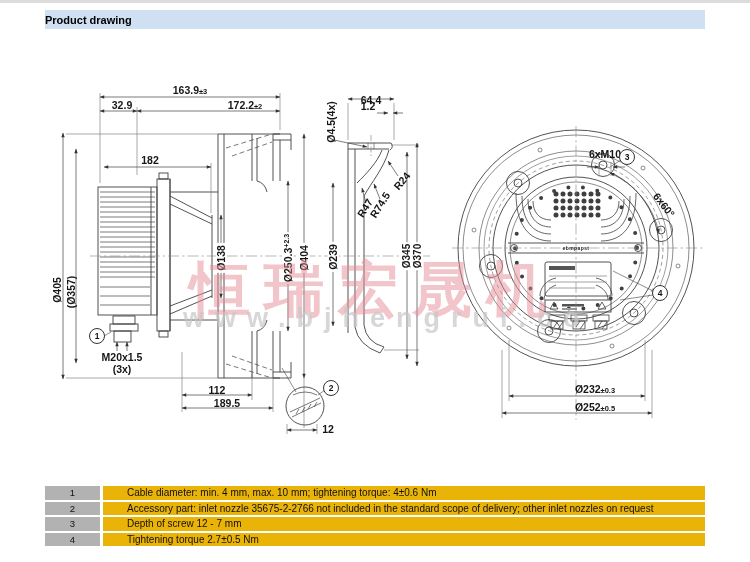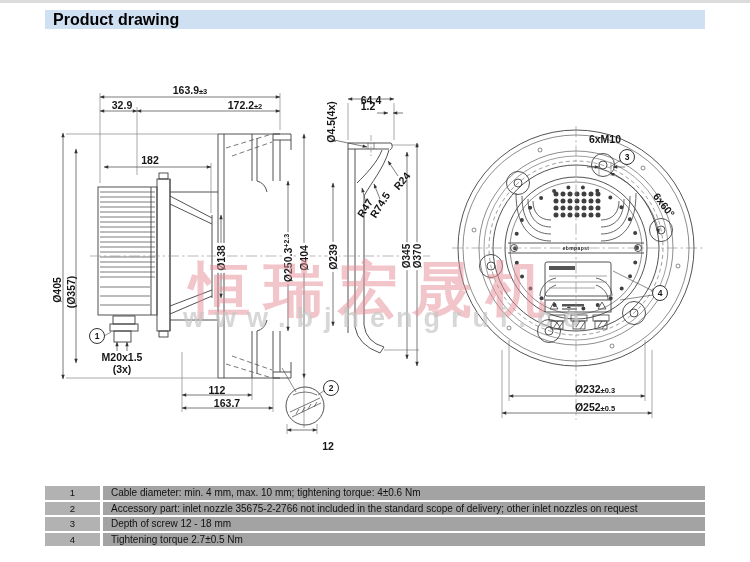--- a/index.html
+++ b/index.html
@@ -1,21 +1,21 @@
 <!DOCTYPE html>
 <html><head>
 <meta charset="utf-8">
 <style>
   html,body{margin:0;padding:0;background:#fff}
   body{width:750px;height:562px;position:relative;overflow:hidden;
        font-family:"Liberation Sans",sans-serif;color:#111}
   .top-strip{position:absolute;left:0;top:0;width:750px;height:3px;background:#dcdcdc}
   .hdr{position:absolute;left:45px;top:10px;width:660px;height:19px;background:#cfe0f3;
-       display:flex;align-items:center;padding-left:8px;box-sizing:border-box;
-       font-size:16px;font-weight:700;color:#000}
+       display:flex;align-items:center;box-sizing:border-box;
+       font-size:11px;font-weight:700;color:#000}
   svg.draw{position:absolute;left:0;top:0}
   .lbl{position:absolute;font-size:10.5px;font-weight:700;color:#161616;white-space:nowrap;
        transform:translate(-50%,-50%) rotate(var(--rot,0deg));line-height:1}
   .lbl i{font-style:normal}
   .lbl .tol{font-size:7.5px}
   .lbl .sup{font-size:7px;vertical-align:3.5px}
   .sm{font-size:10px}
   .bg{background:#fff;padding:0 2px}
   .bal{position:absolute;width:14px;height:14px;border:1px solid #333;border-radius:50%;
        background:#fff;display:flex;align-items:center;justify-content:center;
@@ -23,21 +23,21 @@
   .logo{position:absolute;font-size:5px;font-weight:700;letter-spacing:.4px;color:#2a2a2a;
         transform:translate(-50%,-50%)}
   .wm-cjk{position:absolute;left:190px;top:250px;font-size:60px;font-weight:700;
           letter-spacing:14px;color:rgba(228,140,150,0.5);white-space:nowrap;pointer-events:none}
   .wm-url{position:absolute;left:183px;top:303px;font-size:27px;font-weight:700;
           letter-spacing:11px;color:rgba(198,198,198,0.7);white-space:nowrap;pointer-events:none}
   .notes{position:absolute;left:45px;top:486px;width:660px}
   .nrow{display:flex;height:13.5px;margin-bottom:2px}
   .nnum{width:55px;background:#b2b2b2;margin-right:3px;display:flex;align-items:center;
         justify-content:center;font-size:9.5px;color:#111}
-  .ntxt{flex:1;background:#a3a3a3;display:flex;align-items:center;padding-left:8px;
+  .ntxt{flex:1;background:#eab308;display:flex;align-items:center;padding-left:24px;
         font-size:10px;color:#111;white-space:nowrap;overflow:hidden}
 </style>
 </head>
 <body>
 
 <div class="top-strip"></div>
 
 <div class="hdr">
   <span>Product drawing</span>
 </div>
@@ -214,34 +214,34 @@
 <span class="lbl" style="left:245px;top:105px"><i>172.2</i><i class="tol">±2</i></span>
 <span class="lbl" style="left:150px;top:160px"><i>182</i></span>
 <span class="lbl" style="left:57px;top:290px;--rot:-90deg"><i>Ø405</i></span>
 <span class="lbl" style="left:71px;top:292px;--rot:-90deg"><i>(Ø357)</i></span>
 <span class="lbl bg" style="left:221px;top:258px;--rot:-90deg"><i>Ø138</i></span>
 <span class="lbl bg" style="left:288px;top:258px;--rot:-90deg"><i>Ø250.3</i><i class="sup">+2.3</i></span>
 <span class="lbl bg" style="left:304px;top:258px;--rot:-90deg"><i>Ø404</i></span>
 <span class="lbl" style="left:122px;top:357px"><i>M20x1.5</i></span>
 <span class="lbl" style="left:122px;top:369px"><i>(3x)</i></span>
 <span class="lbl" style="left:217px;top:390px"><i>112</i></span>
-<span class="lbl" style="left:227px;top:403px"><i>163.7</i></span>
-<span class="lbl" style="left:328px;top:446px"><i>12</i></span>
+<span class="lbl" style="left:227px;top:403px"><i>189.5</i></span>
+<span class="lbl" style="left:328px;top:429px"><i>12</i></span>
 
 <span class="lbl" style="left:371px;top:100px"><i>64.4</i></span>
 <span class="lbl" style="left:368px;top:106px"><i>1.2</i></span>
 <span class="lbl" style="left:331px;top:122px;--rot:-90deg"><i>Ø4.5(4x)</i></span>
 <span class="lbl" style="left:402px;top:181px;--rot:-50deg"><i>R24</i></span>
 <span class="lbl" style="left:380px;top:205px;--rot:-58deg"><i>R74.5</i></span>
 <span class="lbl" style="left:365px;top:208px;--rot:-58deg"><i>R47</i></span>
 <span class="lbl bg" style="left:333px;top:257px;--rot:-90deg"><i>Ø239</i></span>
 <span class="lbl bg sm" style="left:407px;top:256px;--rot:-90deg"><i>Ø345</i></span>
 <span class="lbl bg sm" style="left:418px;top:256px;--rot:-90deg"><i>Ø370</i></span>
 
-<span class="lbl" style="left:605px;top:139px"><i>6xM10</i></span>
+<span class="lbl" style="left:605px;top:154px"><i>6xM10</i></span>
 <span class="lbl" style="left:664px;top:205px;--rot:52deg"><i>6x60°</i></span>
 <span class="lbl" style="left:595px;top:389px"><i>Ø232</i><i class="tol">±0.3</i></span>
 <span class="lbl" style="left:595px;top:407px"><i>Ø252</i><i class="tol">±0.5</i></span>
 <span class="logo" style="left:576px;top:248px">ebmpapst</span>
 
 <span class="bal" style="left:97px;top:336px">1</span>
 <span class="bal" style="left:331px;top:388px">2</span>
 <span class="bal" style="left:627px;top:157px">3</span>
 <span class="bal" style="left:660px;top:293px">4</span>
 
@@ -252,19 +252,19 @@
   <div class="nrow">
     <div class="nnum">1</div>
     <div class="ntxt">Cable diameter: min. 4 mm, max. 10 mm; tightening torque: 4±0.6 Nm</div>
   </div>
   <div class="nrow">
     <div class="nnum">2</div>
     <div class="ntxt">Accessory part: inlet nozzle 35675-2-2766 not included in the standard scope of delivery; other inlet nozzles on request</div>
   </div>
   <div class="nrow">
     <div class="nnum">3</div>
-    <div class="ntxt">Depth of screw 12 - 18 mm</div>
+    <div class="ntxt">Depth of screw 12 - 7 mm</div>
   </div>
   <div class="nrow">
     <div class="nnum">4</div>
     <div class="ntxt">Tightening torque 2.7±0.5 Nm</div>
   </div>
 </div>
 
 </body></html>

